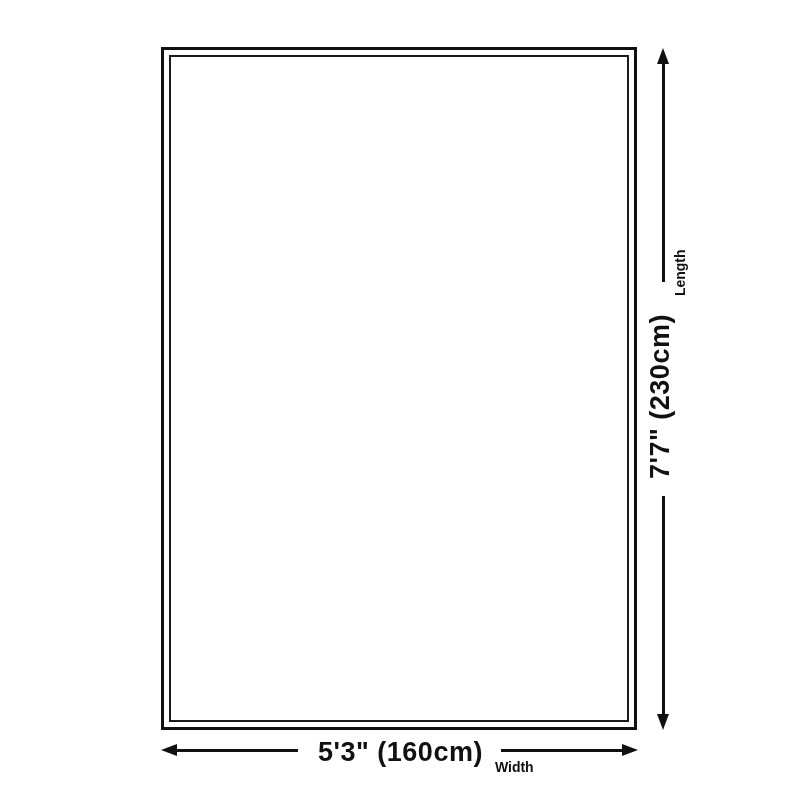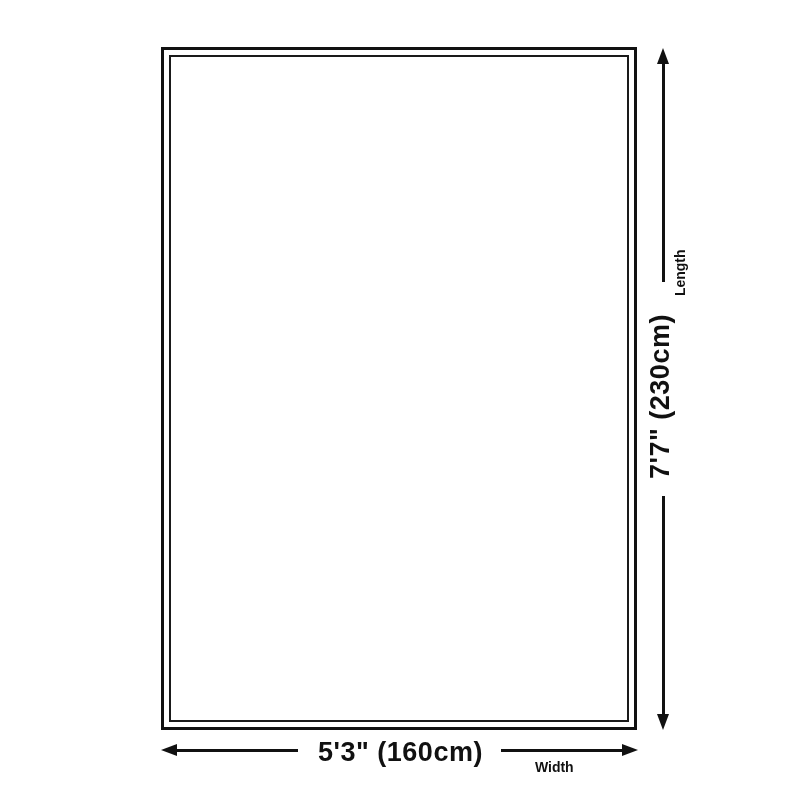--- a/index.html
+++ b/index.html
@@ -59,21 +59,21 @@
   }
   .dim-h .big { margin: 0 18px 0 20px; top: 2px; }
   .dim-v .big { margin: 0 32px 0 17px; top: -3px; }
   .small {
     position: absolute;
     top: 10px;
     font-size: 14px;
     font-weight: 700;
     white-space: nowrap;
   }
-  .dim-h .small { left: -6px; margin-left: 40px; }
+  .dim-h .small { left: -6px; }
   .dim-v .small { left: -14px; }
 </style>
 </head>
 <body>
 
 <div class="canvas">
 
   <div class="rug">
     <div class="rug-inner"></div>
   </div>

